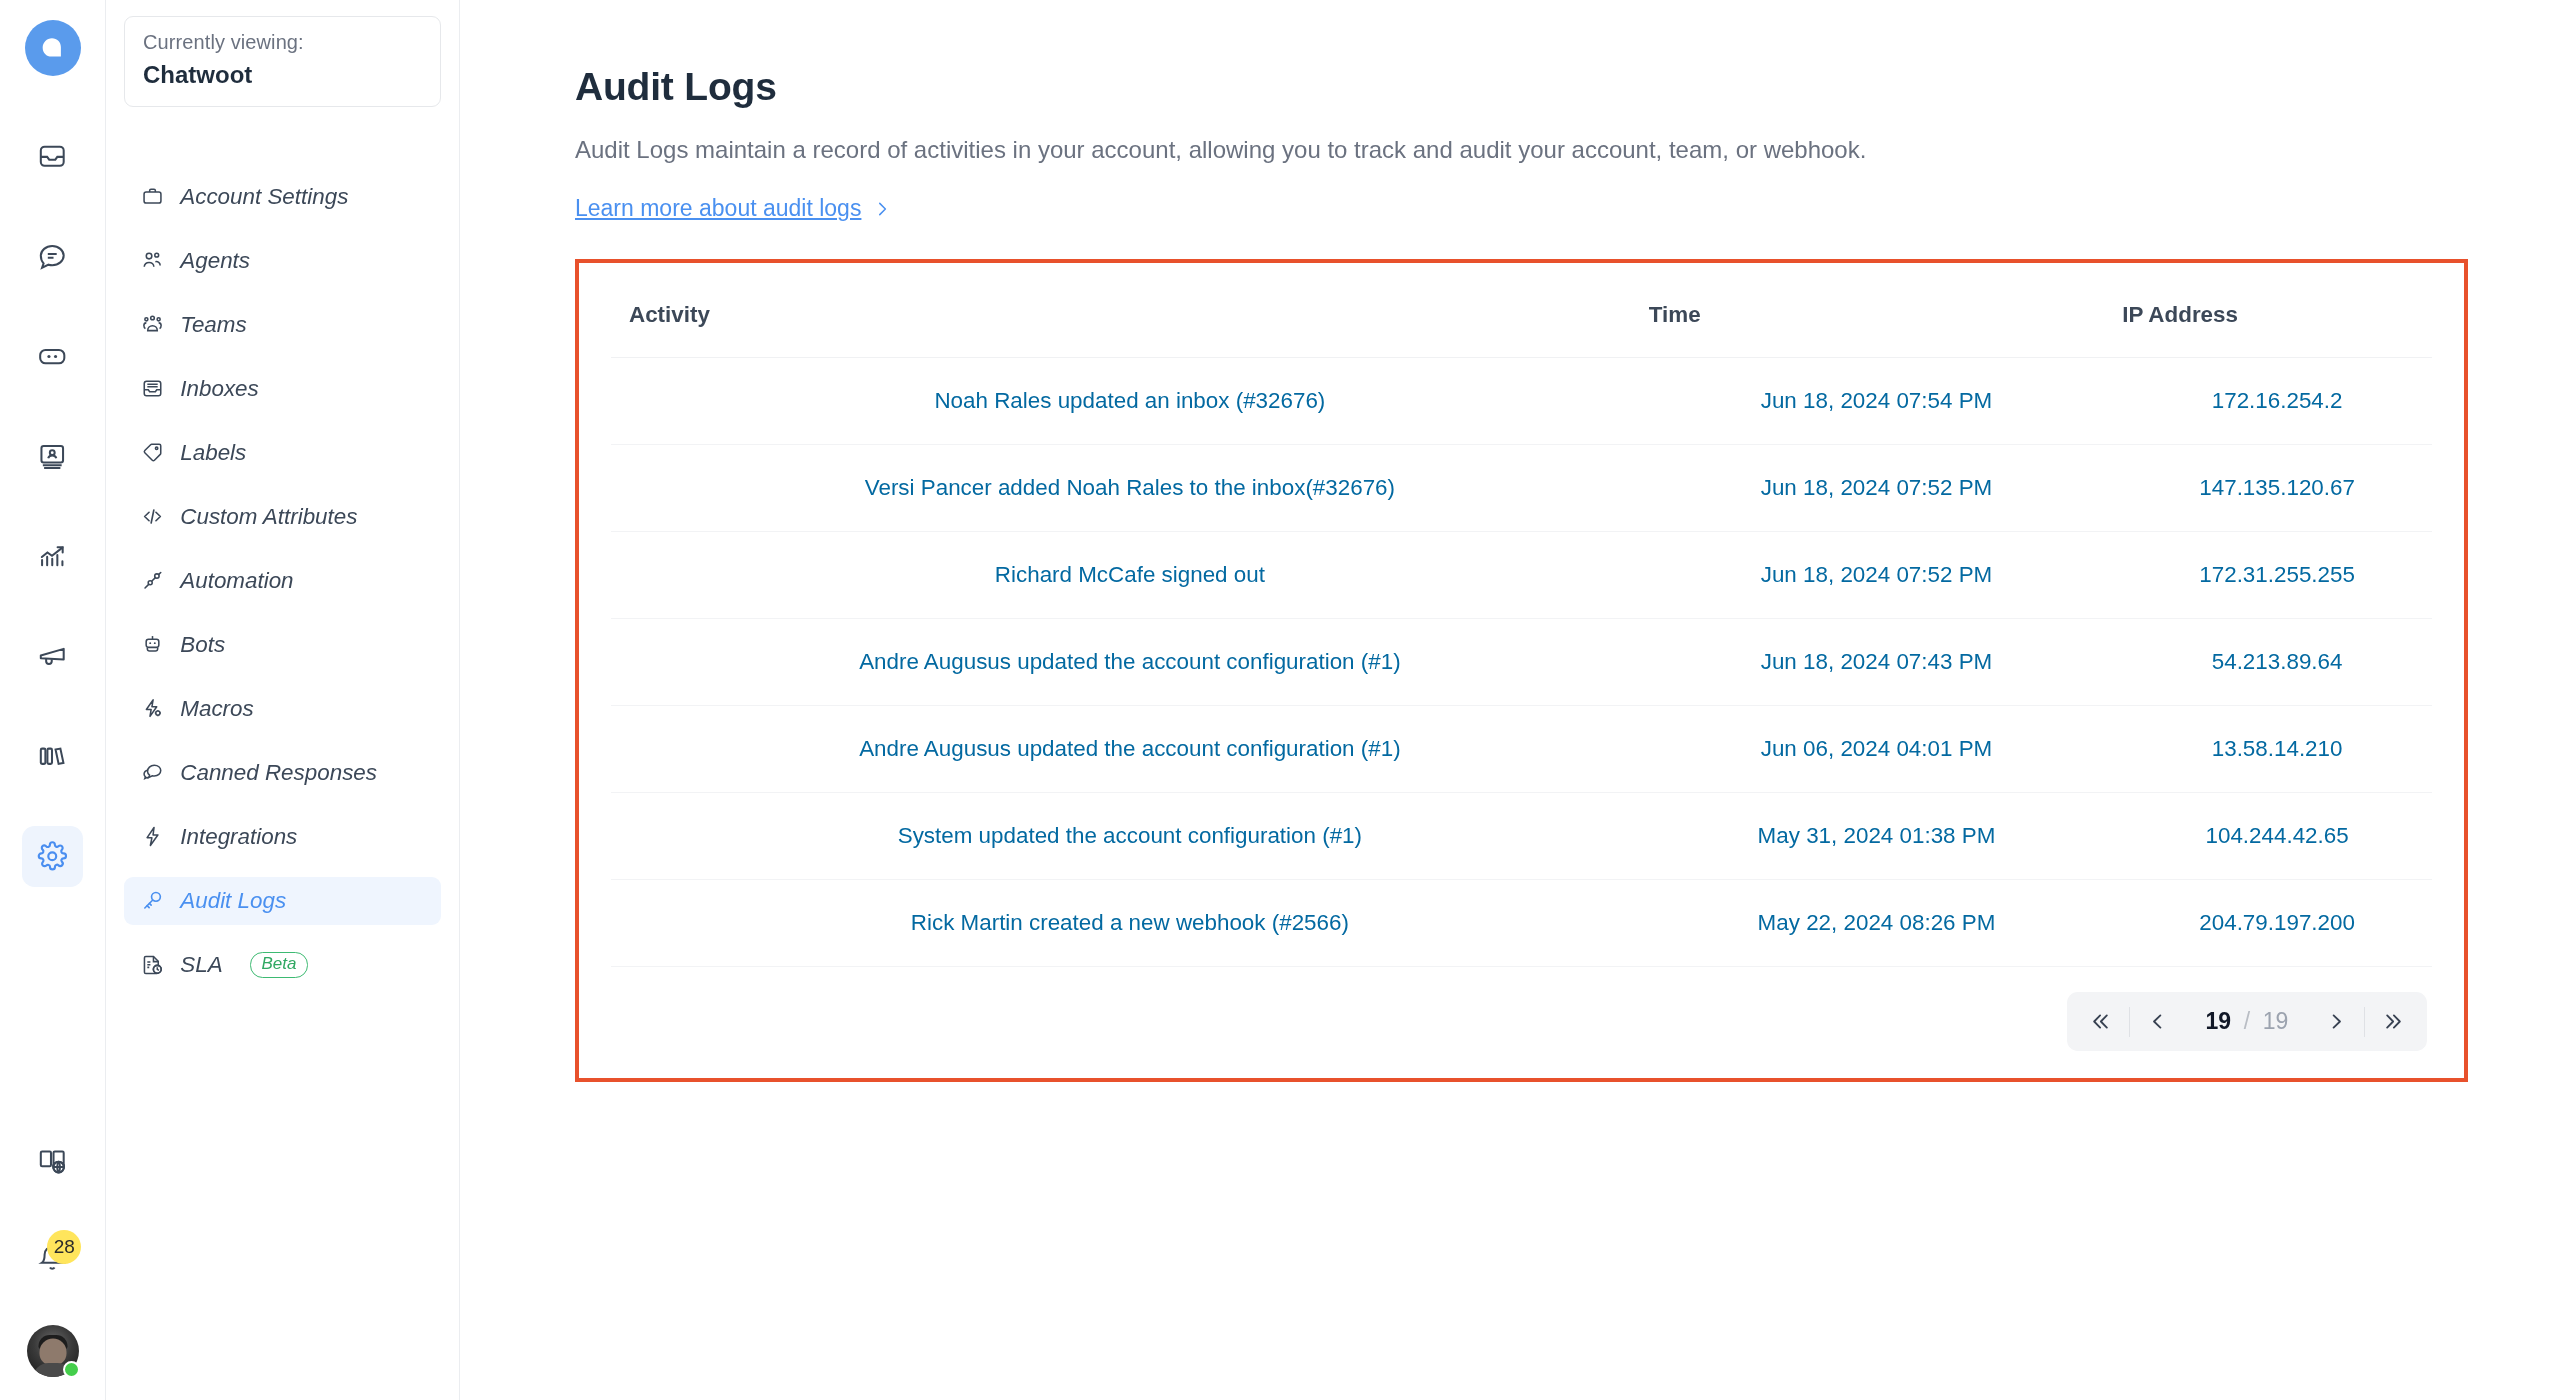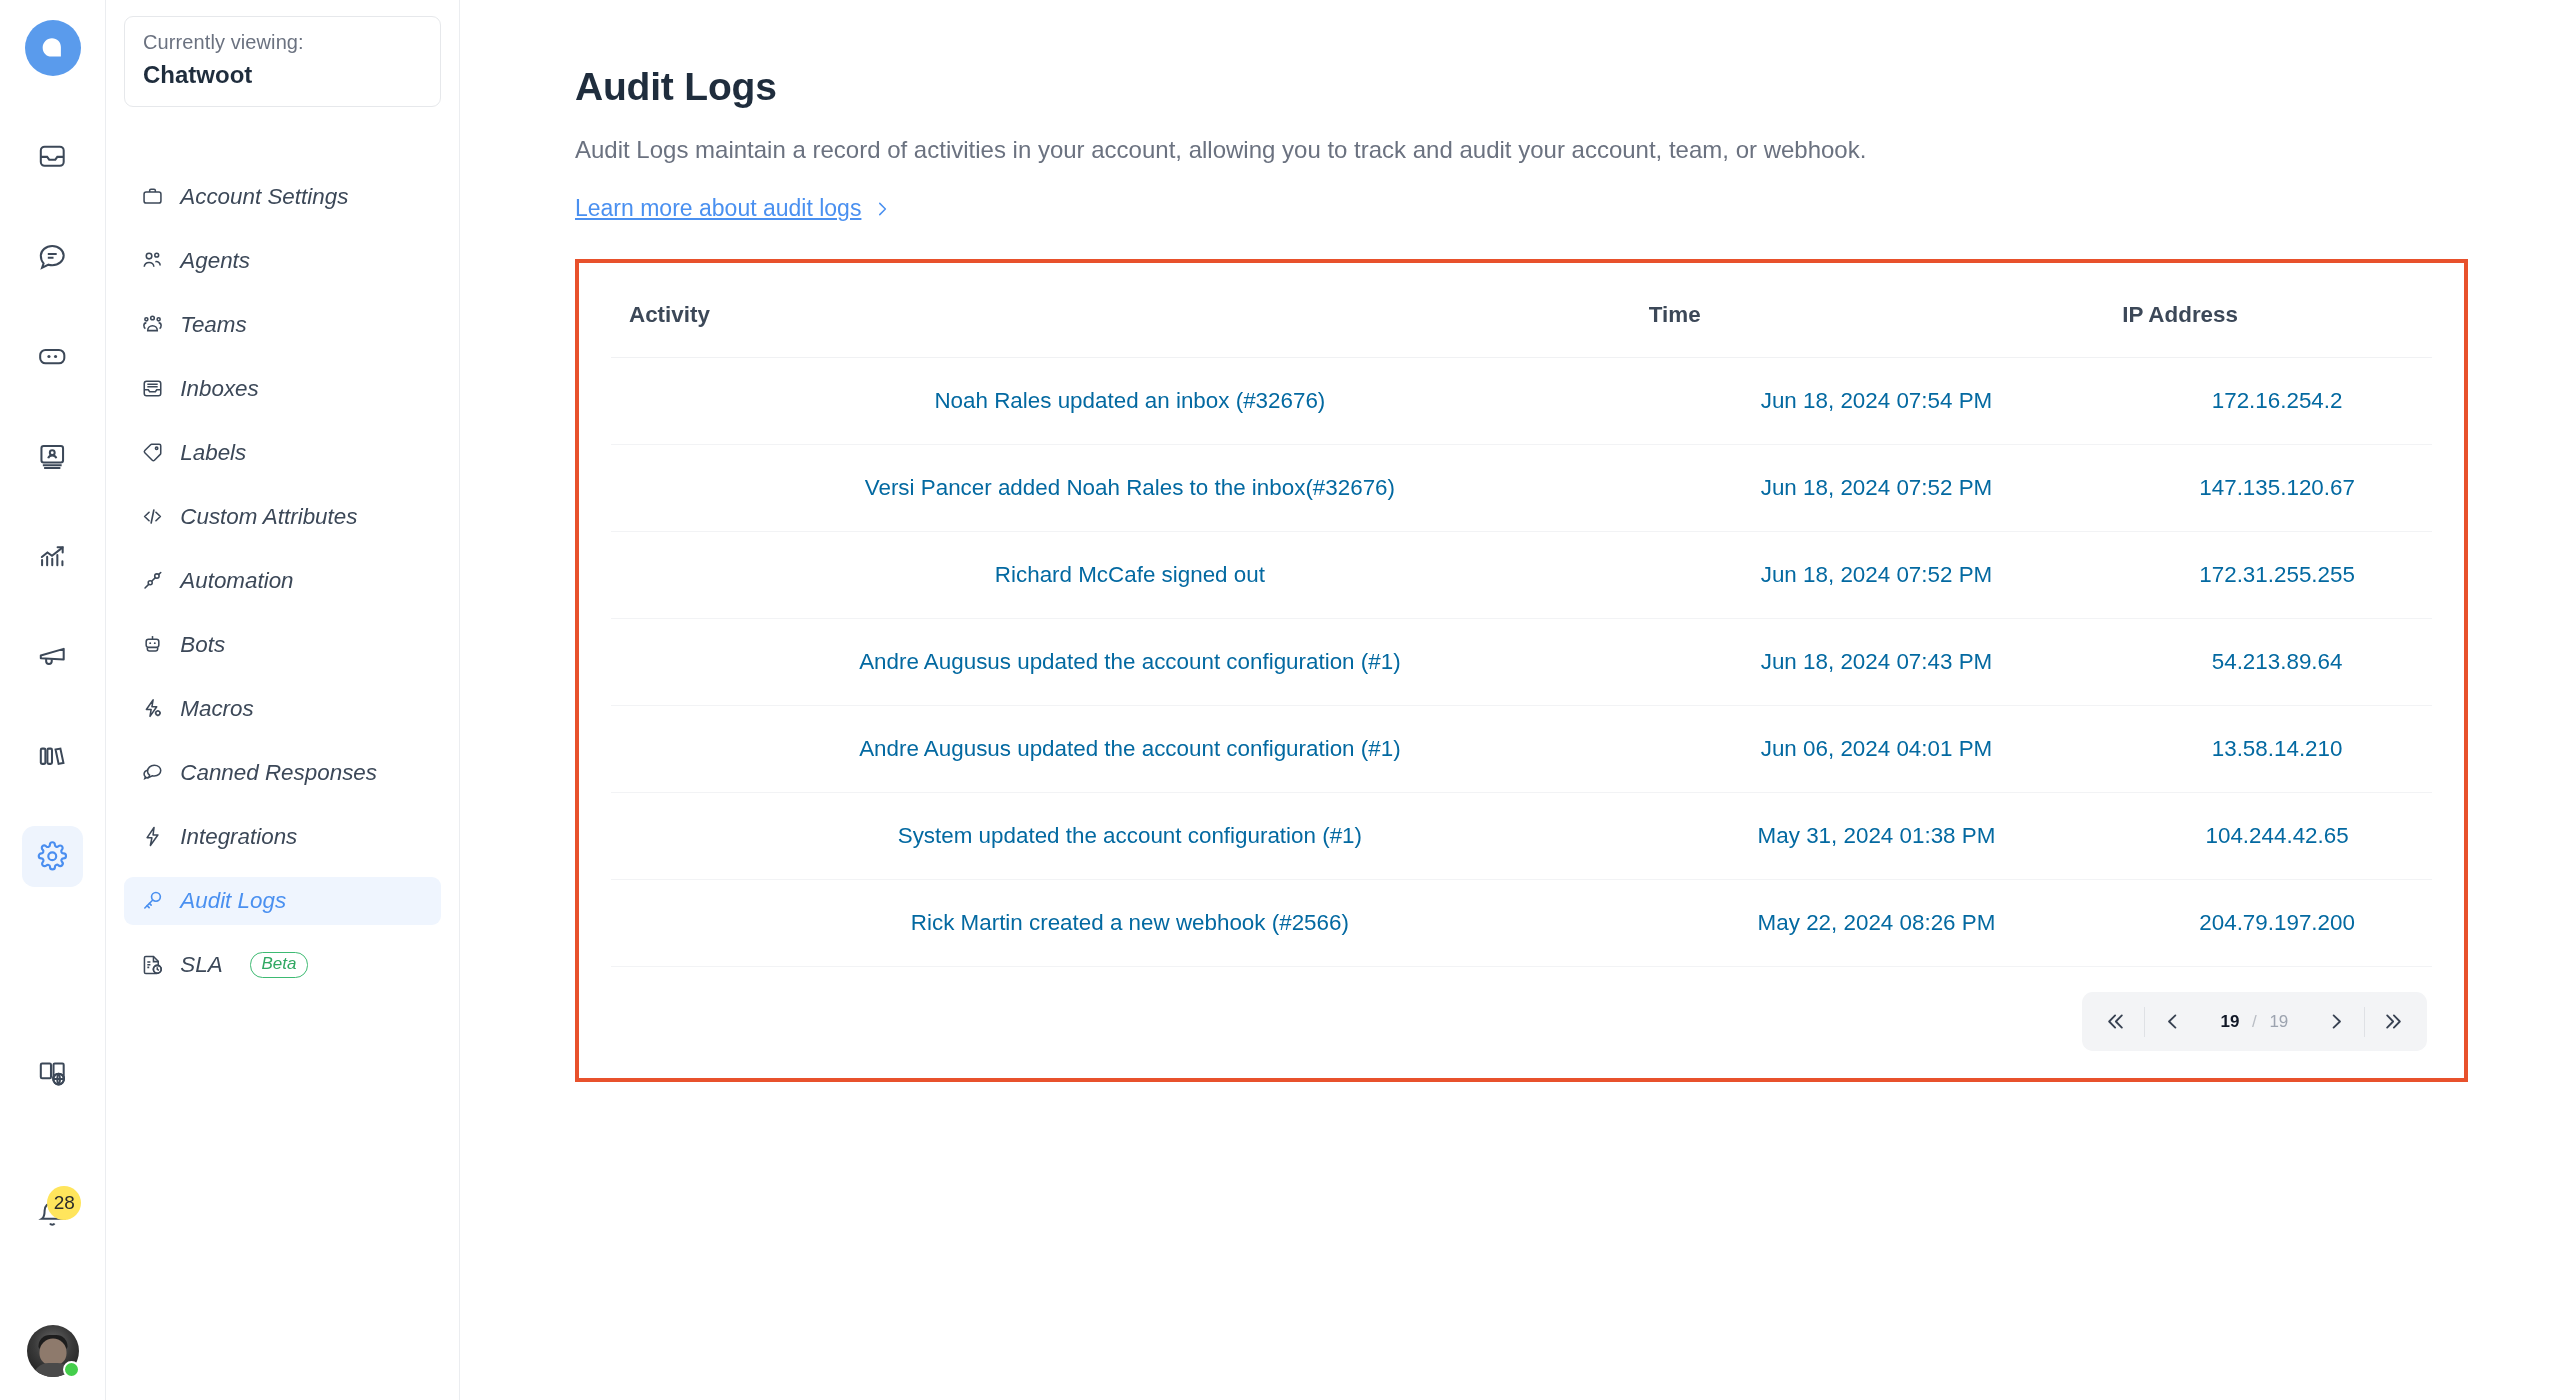--- a/index.html
+++ b/index.html
@@ -42,21 +42,21 @@
   .rail-btn {
     width: 61px; height: 61px;
     border-radius: 12.6px;
     display: flex; align-items: center; justify-content: center;
     margin-bottom: 39px;
     color: #3c4858;
     position: relative;
   }
   .rail-btn.active { background: #eef4fd; color: #4a8ef0; }
   .rail-spacer { flex: 1 1 auto; }
-  .rail-bottom { display: flex; flex-direction: column; align-items: center; gap: 44px; }
+  .rail-bottom { display: flex; flex-direction: column; align-items: center; }
   .rail-bottom .rail-btn { margin-bottom: 36px; }
   .bell-badge {
     position: absolute;
     top: 1.8px; right: 1.8px;
     min-width: 34px; height: 34px;
     border-radius: 17px;
     background: #ffe55c;
     color: #2b2b2b;
     font-size: 19px;
     display: flex; align-items: center; justify-content: center;
@@ -230,21 +230,21 @@
   }
   .pager-btn {
     width: 56px; height: 59px;
     display: flex; align-items: center; justify-content: center;
     color: #374151;
   }
   .pager-sep { width: 0.9px; height: 30.5px; background: #dfe1e5; }
   .pager-nums {
     display: flex; align-items: center; gap: 12.6px;
     padding: 0 20px;
-    font-size: 17px;
+    font-size: 23px;
   }
   .pager-current { color: #111827; font-weight: bold; }
   .pager-slash { color: #b9bdc4; }
   .pager-total { color: #9ca3af; }
   svg { display: block; }
 </style>
 </head>
 <body>
 
 <div class="app">

